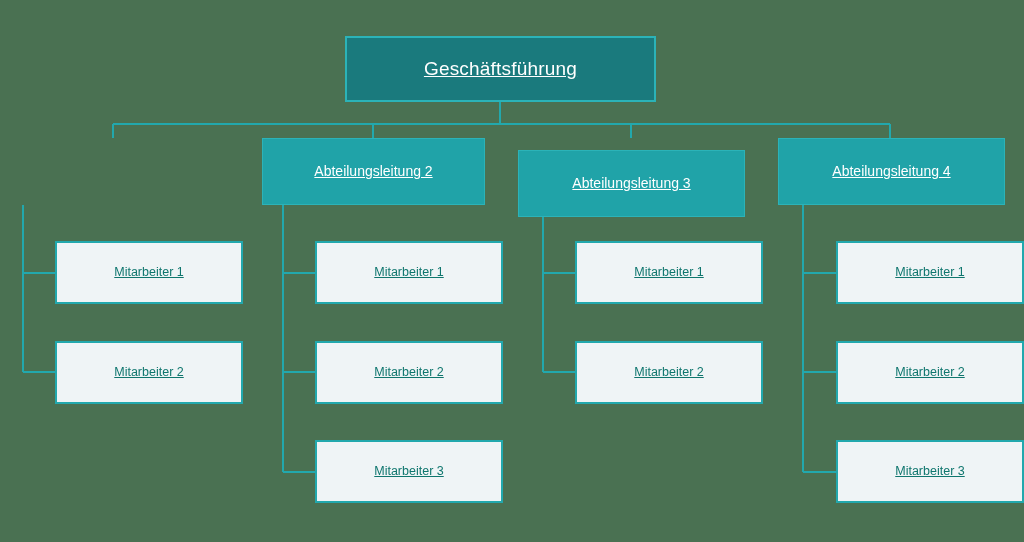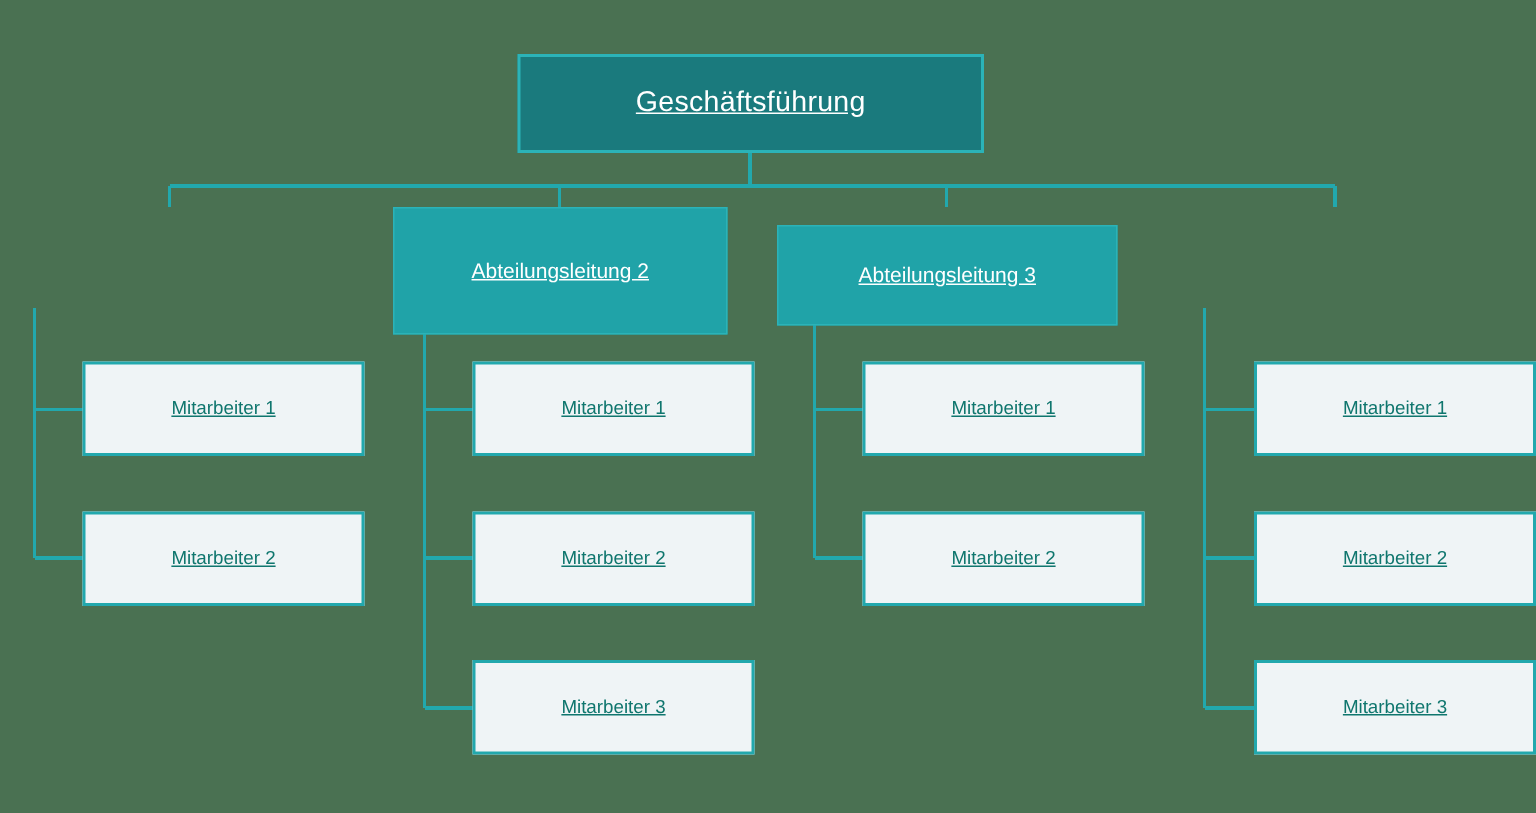--- a/index.html
+++ b/index.html
@@ -103,25 +103,28 @@
       <path d="M 803 273 L 836 273"></path>
       <path d="M 803 372 L 836 372"></path>
       <path d="M 803 472 L 836 472"></path>
     </g>
   </svg>
 
   <div class="node node-ceo" style="left:345px; top:36px; width:311px; height:66px;">
     <span class="node-label">Geschäftsführung</span>
   </div>
 
-  <div class="node node-dept" style="left:262px; top:138px; width:223px; height:85px;">
+  <div class="node node-dept" style="left:262px; top:138px; width:223px; height:67px;">
     <span class="node-label">Abteilungsleitung 2</span>
   </div>
   <div class="node node-dept" style="left:518px; top:150px; width:227px; height:67px;">
     <span class="node-label">Abteilungsleitung 3</span>
+  </div>
+  <div class="node node-dept" style="left:778px; top:138px; width:227px; height:67px;">
+    <span class="node-label">Abteilungsleitung 4</span>
   </div>
 
   <div class="node node-emp" style="left:55px; top:241px; width:188px; height:63px;">
     <span class="node-label">Mitarbeiter 1</span>
   </div>
   <div class="node node-emp" style="left:55px; top:341px; width:188px; height:63px;">
     <span class="node-label">Mitarbeiter 2</span>
   </div>
 
   <div class="node node-emp" style="left:315px; top:241px; width:188px; height:63px;">

